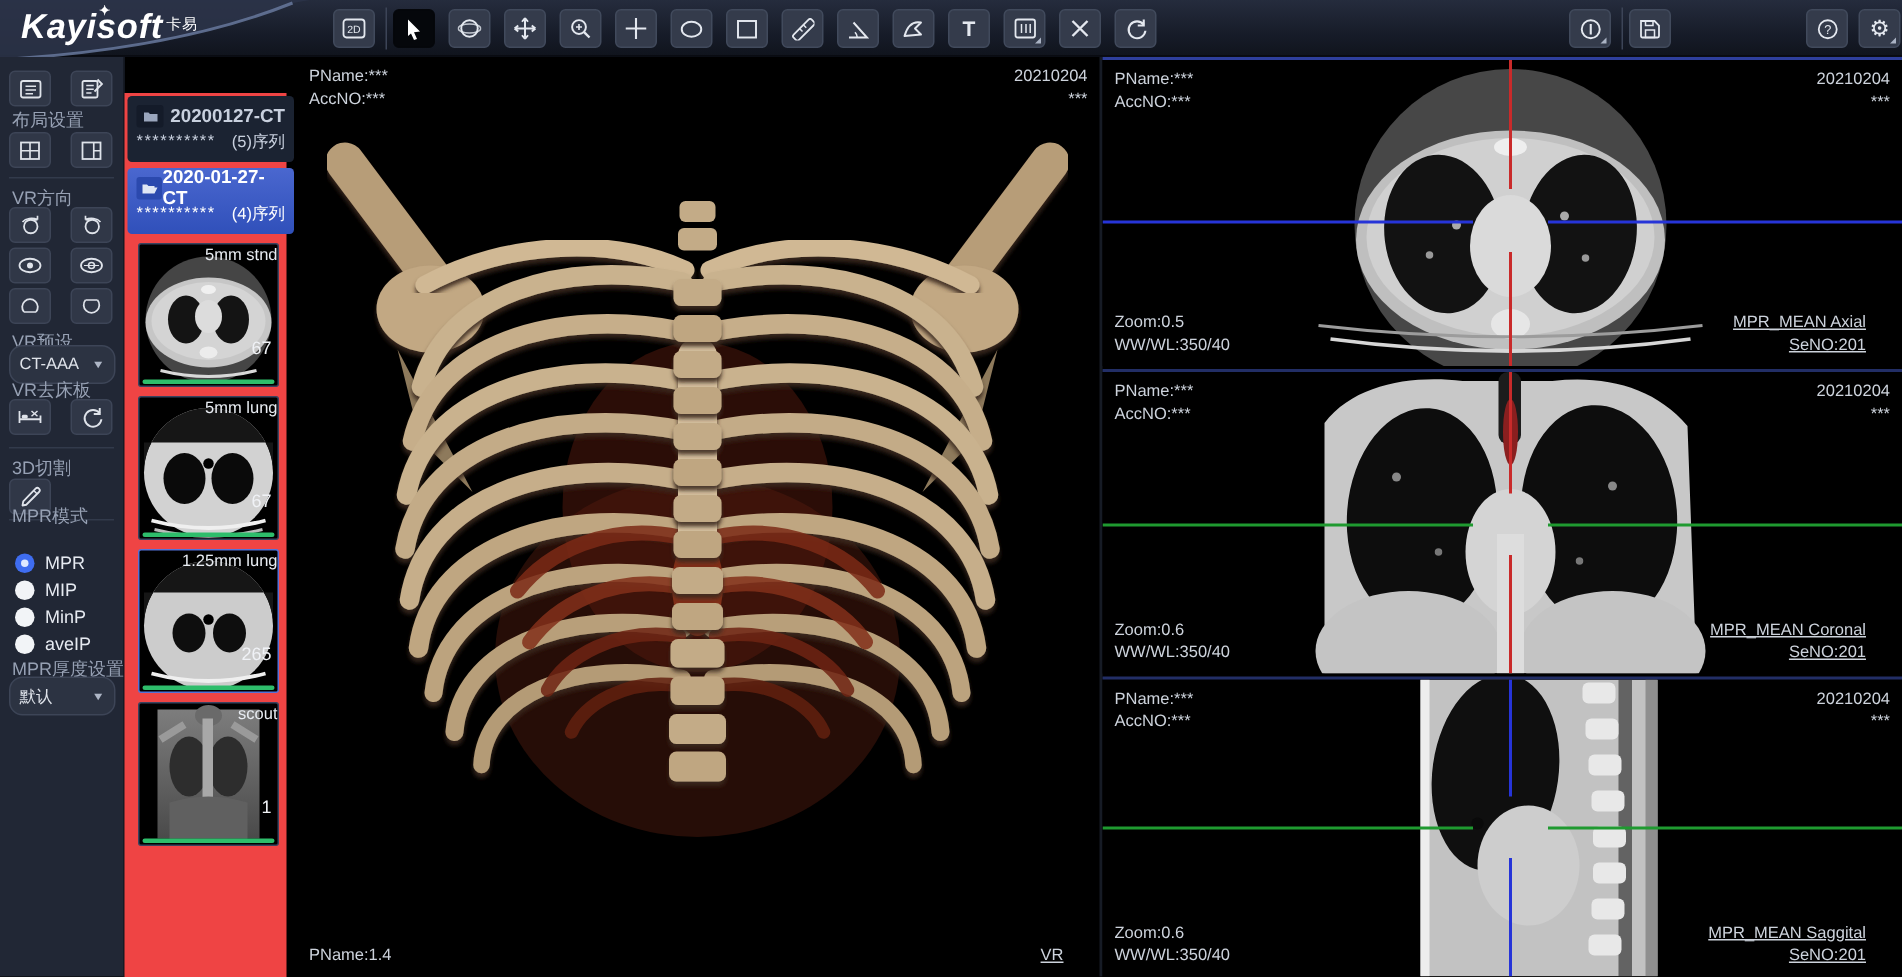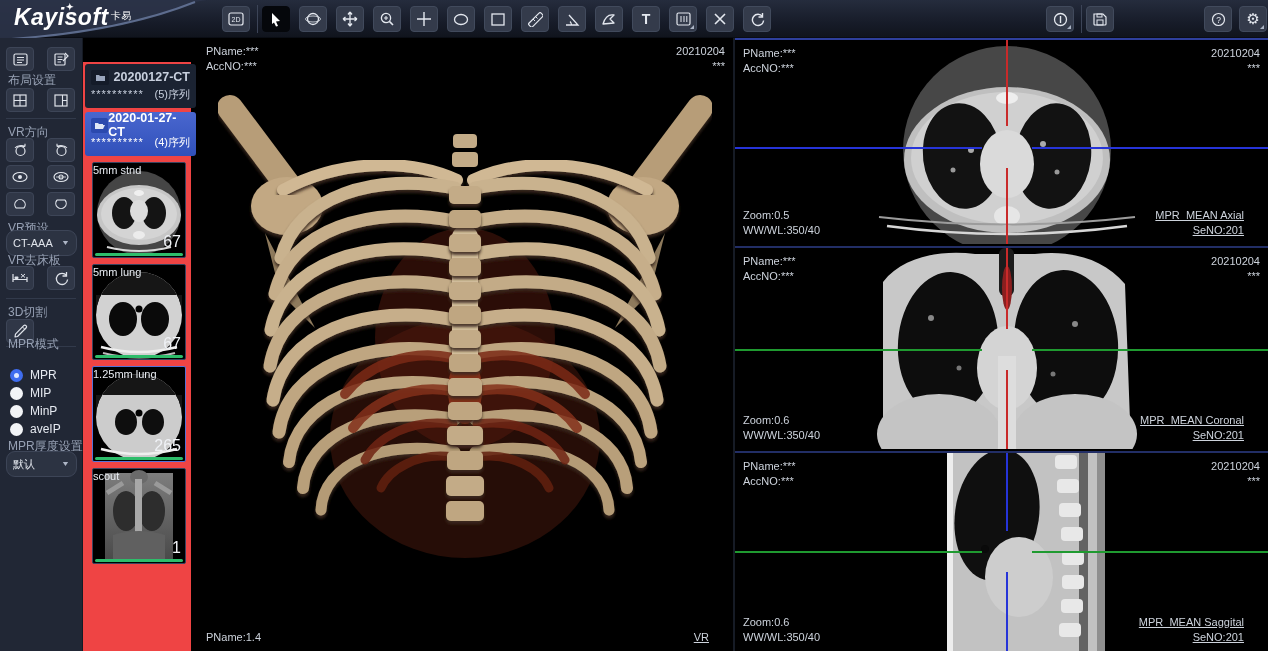--- a/index.html
+++ b/index.html
@@ -54,23 +54,23 @@
   .study .row2 { display:flex; align-items:center; justify-content:space-between; height:16px;
     font-size:11px; letter-spacing:1px; }
   .study .title { font-size:12.5px; font-weight:bold; letter-spacing:0; }
   .study .cnt { letter-spacing:0; }
   .folder { width:18px; height:15px; background:#141b29; border-radius:2px;
     display:flex; align-items:center; justify-content:center; }
   .study.sel .folder { background:#2b49ae; }
   .thumb { position:absolute; left:9px; width:94px; height:96px; background:#000;
     border:1px solid #39435f; border-radius:2px; overflow:hidden; }
   .thumb.sel { border-color:#5472d8; }
-  .thumb .t-label { position:absolute; top:1px; left:0; right:0; text-align:left;
+  .thumb .t-label { position:absolute; top:1px; left:0; right:0; text-align:right;
     color:#e8ecf2; font-size:11px; z-index:3; }
-  .thumb .t-count { position:absolute; right:4px; bottom:6px; color:#f0f2f6; font-size:16px; z-index:3; }
+  .thumb .t-count { position:absolute; right:4px; bottom:18px; color:#f0f2f6; font-size:12px; z-index:3; }
   .thumb .t-bar { position:absolute; left:2px; right:2px; bottom:1px; height:3px;
     background:#2ebd6b; border-radius:2px; z-index:3; }
   .thumb svg { position:absolute; left:0; top:0; }
 
   
   .vp { position:absolute; background:#000; overflow:hidden; }
   #vp-vr   { left:198px; top:38px; width:535px; height:613px; }
   .vcol-sep { position:absolute; left:733px; top:38px; width:2px; height:613px; background:#161b25; }
   #vp-ax   { left:735px; top:38px;  width:533px; height:206px; border-top:2px solid #2e3f9c; }
   #vp-co   { left:735px; top:246px; width:533px; height:203px; border-top:2px solid #222e66; }

